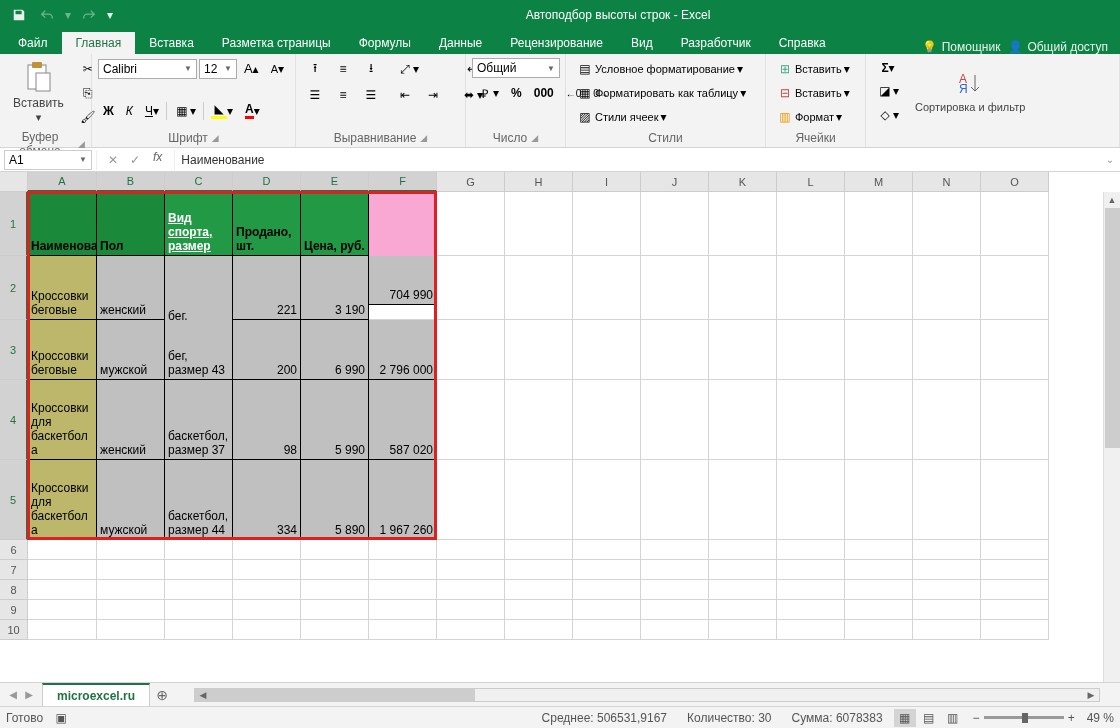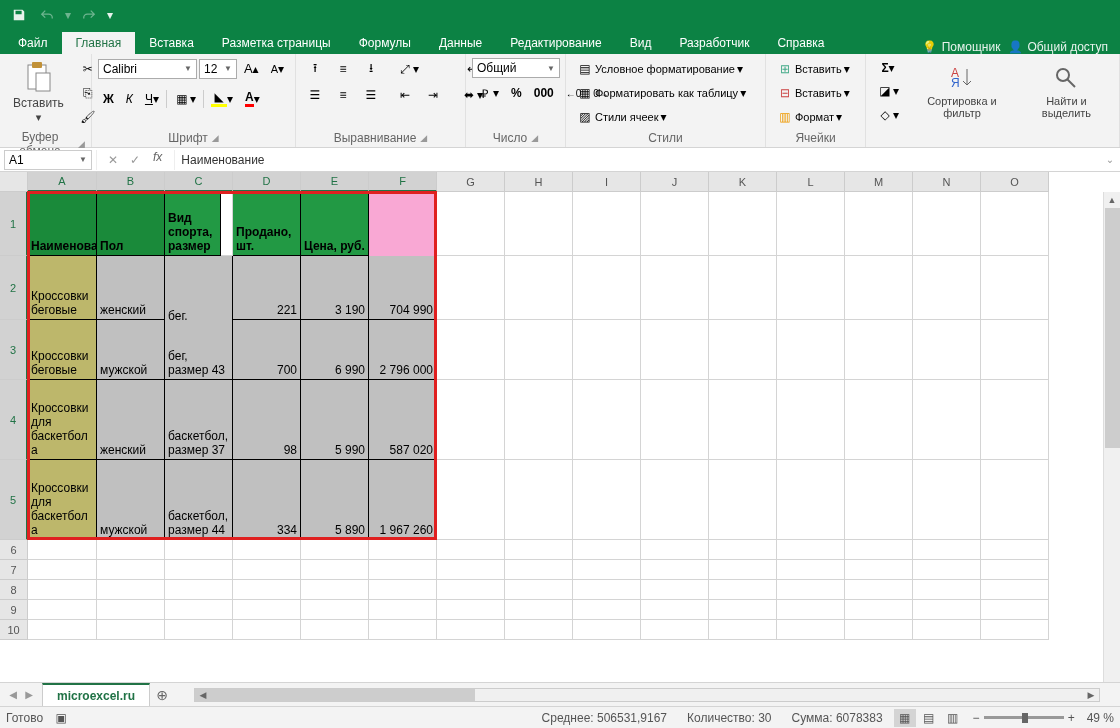--- a/index.html
+++ b/index.html
@@ -92,30 +92,31 @@
         </svg>
       </div>
     <div class="qi down dis">▾</div>
     <div class="qi dis">
         <svg viewBox="0 0 16 16" fill="none" stroke="currentColor" stroke-width="1.5">
           <path d="M10 3l4 4-4 4M14 7H6a4 4 0 00-4 4v1"></path>
         </svg>
       </div>
     <div class="qi down">▾</div>
   </div>
+  <div class="title-center">Автоподбор высоты строк  -  Excel</div>
 </div>
 
 <div class="ribbon-tabs">
   <div class="rtab">Файл</div>
   <div class="rtab active">Главная</div>
   <div class="rtab">Вставка</div>
   <div class="rtab">Разметка страницы</div>
   <div class="rtab">Формулы</div>
   <div class="rtab">Данные</div>
-  <div class="rtab">Редактирование</div>
+  <div class="rtab">Рецензирование</div>
   <div class="rtab">Вид</div>
   <div class="rtab">Разработчик</div>
   <div class="rtab">Справка</div>
   <div class="ribbon-right">
     <div class="assist">
         <span>💡</span>
         <span>Помощник</span>
       </div>
     <div class="assist">
         <span>👤</span>
@@ -148,21 +149,21 @@
           </div>
       </div>
     </div>
     <div class="rgroup-label">
         <span>Буфер обмена</span>
         <span class="launcher">◢</span>
       </div>
   </div>
 
   <div class="rgroup" style="width:204px">
-    <div class="rgroup-content vstack" style="gap:8px">
+    <div class="rgroup-content vstack" style="gap:20px">
       <div class="hstack">
         <div class="combo" style="width:112px">
             <span>Calibri</span>
             <span class="dd">▼</span>
           </div>
         <div class="combo" style="width:42px">
             <span>12</span>
             <span class="dd">▼</span>
           </div>
         <div class="rbtn" style="font-size:13px">A<sup>▴</sup></div>
@@ -294,27 +295,20 @@
         <div class="rbtn"><span class="ico">◪</span> ▾</div>
         <div class="rbtn"><span class="ico">◇</span> ▾</div>
       </div>
       <div class="big-btn rbtn">
         <svg width="26" height="26">
             <text x="2" y="12" font-size="10" fill="#c44">А</text>
             <text x="2" y="22" font-size="10" fill="#36c">Я</text>
             <path d="M18 4v16l-4-4m4 4l4-4" stroke="#666" fill="none"></path>
           </svg>
         <div class="lbl">Сортировка и фильтр</div>
-      </div>
-      <div class="big-btn rbtn">
-        <svg width="26" height="26">
-            <circle cx="10" cy="10" r="6" fill="none" stroke="#666" stroke-width="2"></circle>
-            <line x1="14" y1="14" x2="22" y2="22" stroke="#666" stroke-width="2"></line>
-          </svg>
-        <div class="lbl">Найти и выделить</div>
       </div>
     </div>
   </div>
 </div>
 
 <div class="formula-row">
   <div class="name-box">
       <span>A1</span>
       <span class="dd">▼</span>
     </div>
@@ -504,34 +498,34 @@
       <div class="gcell" style="left: 477px; top: 428px; width: 68px; height: 20px;"></div>
       <div class="gcell" style="left: 545px; top: 428px; width: 68px; height: 20px;"></div>
       <div class="gcell" style="left: 613px; top: 428px; width: 68px; height: 20px;"></div>
       <div class="gcell" style="left: 681px; top: 428px; width: 68px; height: 20px;"></div>
       <div class="gcell" style="left: 749px; top: 428px; width: 68px; height: 20px;"></div>
       <div class="gcell" style="left: 817px; top: 428px; width: 68px; height: 20px;"></div>
       <div class="gcell" style="left: 885px; top: 428px; width: 68px; height: 20px;"></div>
       <div class="gcell" style="left: 953px; top: 428px; width: 68px; height: 20px;"></div>
       <div class="gcell hdr-cell" style="left: 0px; top: 0px; width: 69px; height: 64px; background: rgb(26, 138, 58); color: rgb(0, 0, 0); display: flex; align-items: flex-end;">Наименование</div>
       <div class="gcell hdr-cell" style="left: 69px; top: 0px; width: 68px; height: 64px; background: rgb(26, 138, 58); color: rgb(0, 0, 0); display: flex; align-items: flex-end;">Пол</div>
-      <div class="gcell hdr-cell" style="left: 137px; top: 0px; width: 56px; height: 64px; background: rgb(34, 153, 68); color: #000000; display: flex; align-items: flex-end;">Вид спорта, размер</div>
+      <div class="gcell hdr-cell" style="left: 137px; top: 0px; width: 68px; height: 64px; background: rgb(34, 153, 68); color: #ffffff; display: flex; align-items: flex-end; text-decoration: underline;">Вид спорта, размер</div>
       <div class="gcell hdr-cell" style="left: 205px; top: 0px; width: 68px; height: 64px; background: rgb(34, 153, 68); color: rgb(0, 0, 0); display: flex; align-items: flex-end;">Продано, шт.</div>
       <div class="gcell hdr-cell" style="left: 273px; top: 0px; width: 68px; height: 64px; background: rgb(34, 153, 68); color: rgb(0, 0, 0); display: flex; align-items: flex-end;">Цена, руб.</div>
       <div class="gcell hdr-cell" style="left: 341px; top: 0px; width: 68px; height: 80px; background: #f9a8d4; color: rgb(0, 0, 0); display: flex; align-items: flex-end;">Итого</div>
       <div class="gcell data-cell name-cell" style="left: 0px; top: 64px; width: 69px; height: 64px; display: flex; align-items: flex-end; word-break: break-word; white-space: normal;">Кроссовки беговые</div>
       <div class="gcell data-cell" style="left: 69px; top: 64px; width: 68px; height: 64px; display: flex; align-items: flex-end; word-break: break-word; white-space: normal;">женский</div>
       <div class="gcell data-cell" style="left: 137px; top: 64px; width: 68px; height: 84px; display: flex; align-items: flex-end; word-break: break-word; white-space: normal;">бег, размер 36</div>
       <div class="gcell data-cell" style="left: 205px; top: 64px; width: 68px; height: 64px; text-align: right; display: flex; align-items: flex-end; justify-content: flex-end;">221</div>
       <div class="gcell data-cell" style="left: 273px; top: 64px; width: 68px; height: 64px; text-align: right; display: flex; align-items: flex-end; justify-content: flex-end;">3 190</div>
-      <div class="gcell data-cell" style="left: 341px; top: 64px; width: 68px; height: 64px; text-align: center; display: flex; align-items: flex-end; justify-content: flex-end;">704 990</div>
+      <div class="gcell data-cell" style="left: 341px; top: 64px; width: 68px; height: 49px; text-align: center; display: flex; align-items: flex-end; justify-content: flex-end;">704 990</div>
       <div class="gcell data-cell name-cell" style="left: 0px; top: 128px; width: 69px; height: 60px; display: flex; align-items: flex-end; word-break: break-word; white-space: normal;">Кроссовки беговые</div>
       <div class="gcell data-cell" style="left: 69px; top: 128px; width: 68px; height: 60px; display: flex; align-items: flex-end; word-break: break-word; white-space: normal;">мужской</div>
       <div class="gcell data-cell" style="left: 137px; top: 128px; width: 68px; height: 60px; display: flex; align-items: flex-end; word-break: break-word; white-space: normal;">бег, размер 43</div>
-      <div class="gcell data-cell" style="left: 205px; top: 128px; width: 68px; height: 60px; text-align: right; display: flex; align-items: flex-end; justify-content: flex-end;">700</div>
+      <div class="gcell data-cell" style="left: 205px; top: 128px; width: 68px; height: 60px; text-align: right; display: flex; align-items: flex-end; justify-content: flex-end;">200</div>
       <div class="gcell data-cell" style="left: 273px; top: 128px; width: 68px; height: 60px; text-align: right; display: flex; align-items: flex-end; justify-content: flex-end;">6 990</div>
       <div class="gcell data-cell" style="left: 341px; top: 128px; width: 68px; height: 60px; text-align: right; display: flex; align-items: flex-end; justify-content: flex-end;">2 796 000</div>
       <div class="gcell data-cell name-cell" style="left: 0px; top: 188px; width: 69px; height: 80px; display: flex; align-items: flex-end; word-break: break-word; white-space: normal;">Кроссовки для баскетбола</div>
       <div class="gcell data-cell" style="left: 69px; top: 188px; width: 68px; height: 80px; display: flex; align-items: flex-end; word-break: break-word; white-space: normal;">женский</div>
       <div class="gcell data-cell" style="left: 137px; top: 188px; width: 68px; height: 80px; display: flex; align-items: flex-end; word-break: break-word; white-space: normal;">баскетбол, размер 37</div>
       <div class="gcell data-cell" style="left: 205px; top: 188px; width: 68px; height: 80px; text-align: right; display: flex; align-items: flex-end; justify-content: flex-end;">98</div>
       <div class="gcell data-cell" style="left: 273px; top: 188px; width: 68px; height: 80px; text-align: right; display: flex; align-items: flex-end; justify-content: flex-end;">5 990</div>
       <div class="gcell data-cell" style="left: 341px; top: 188px; width: 68px; height: 80px; text-align: left; display: flex; align-items: flex-end; justify-content: flex-end;">587 020</div>
       <div class="gcell data-cell name-cell" style="left: 0px; top: 268px; width: 69px; height: 80px; display: flex; align-items: flex-end; word-break: break-word; white-space: normal;">Кроссовки для баскетбола</div>
       <div class="gcell data-cell" style="left: 69px; top: 268px; width: 68px; height: 80px; display: flex; align-items: flex-end; word-break: break-word; white-space: normal;">мужской</div>

